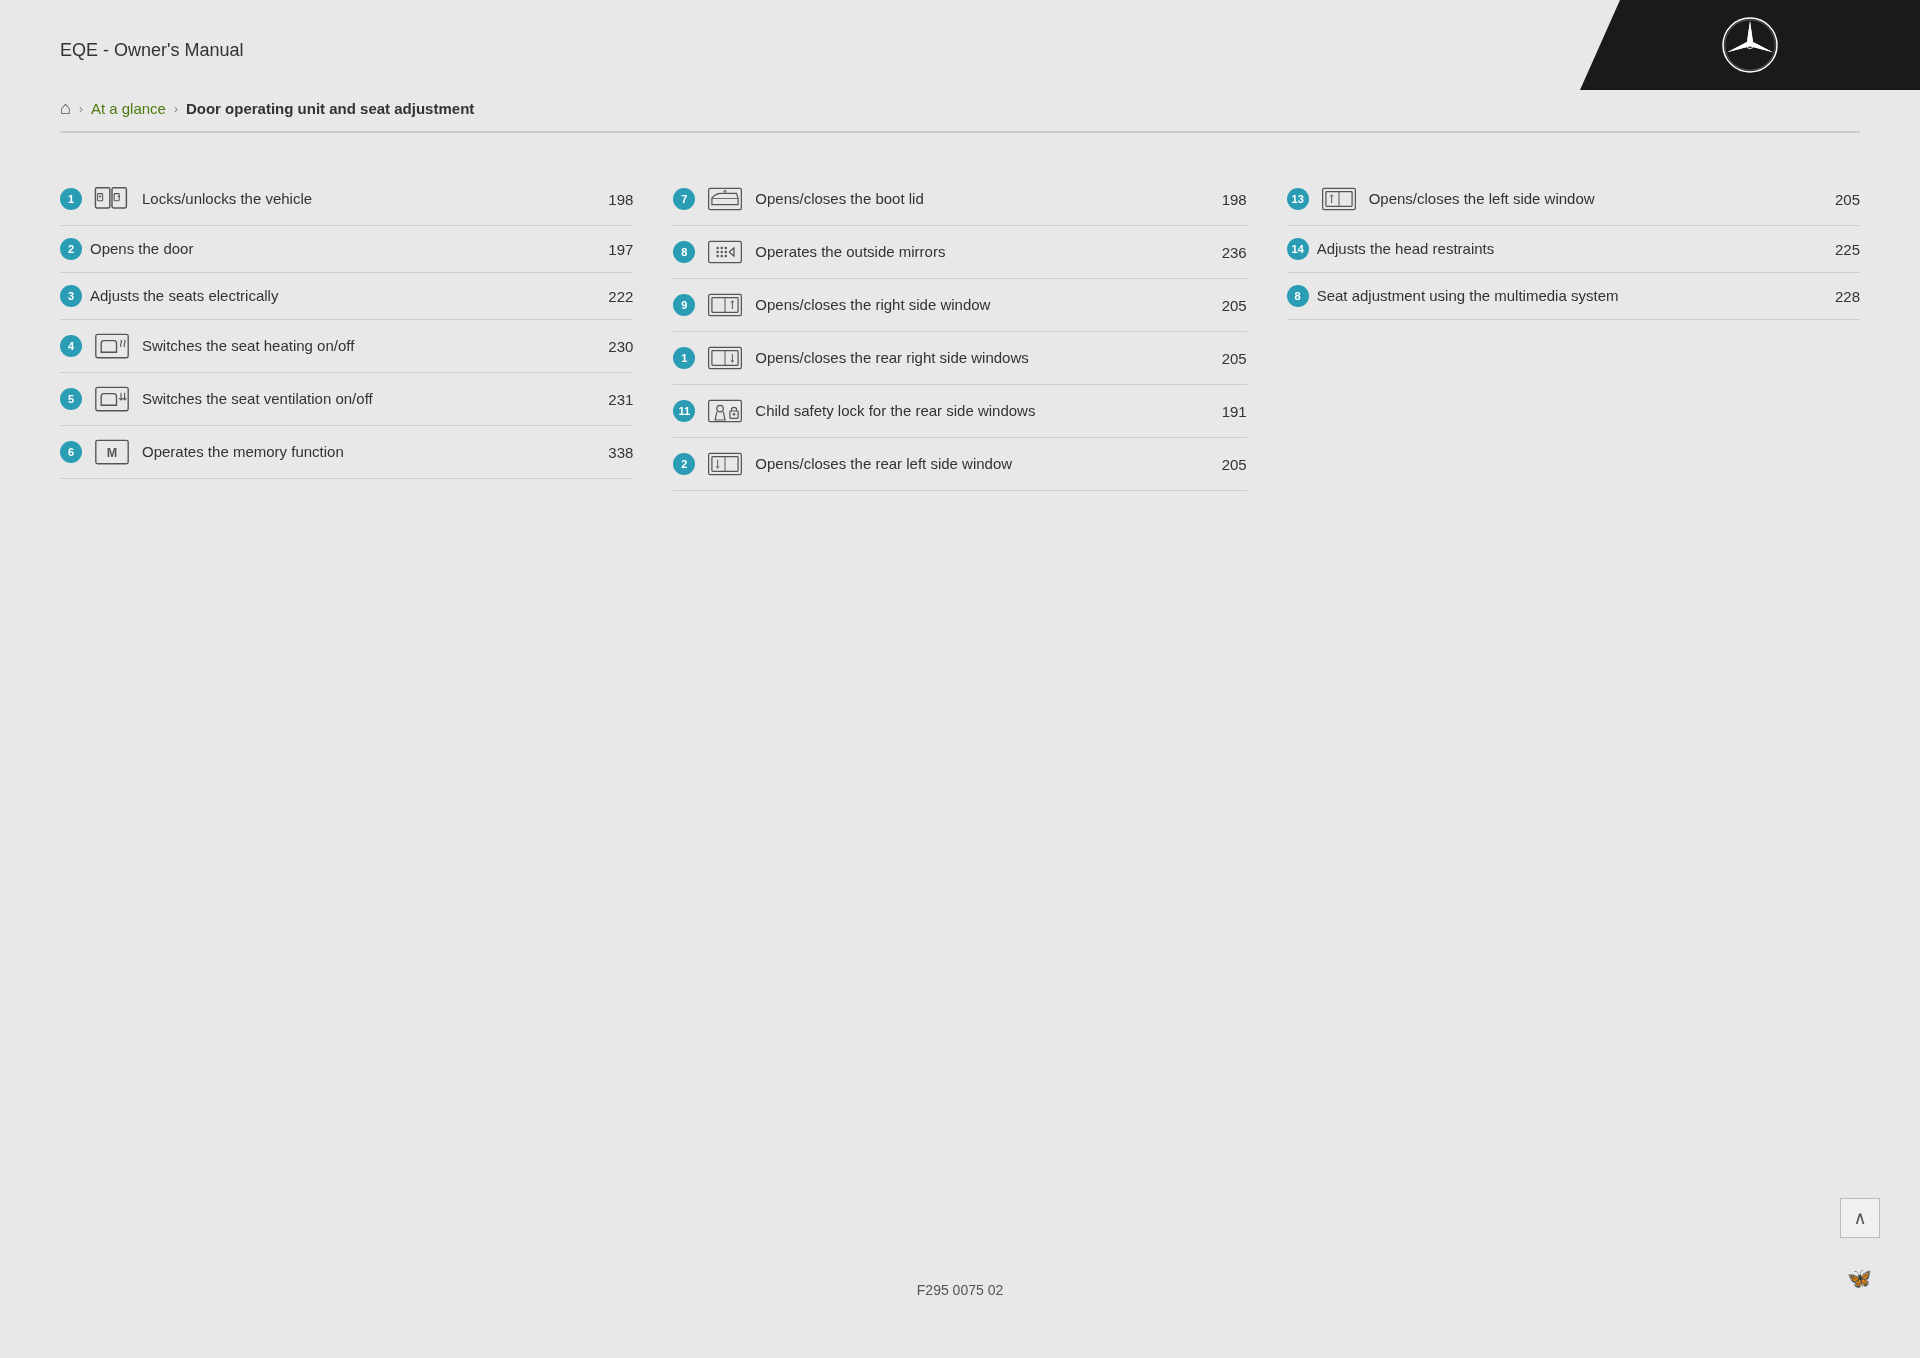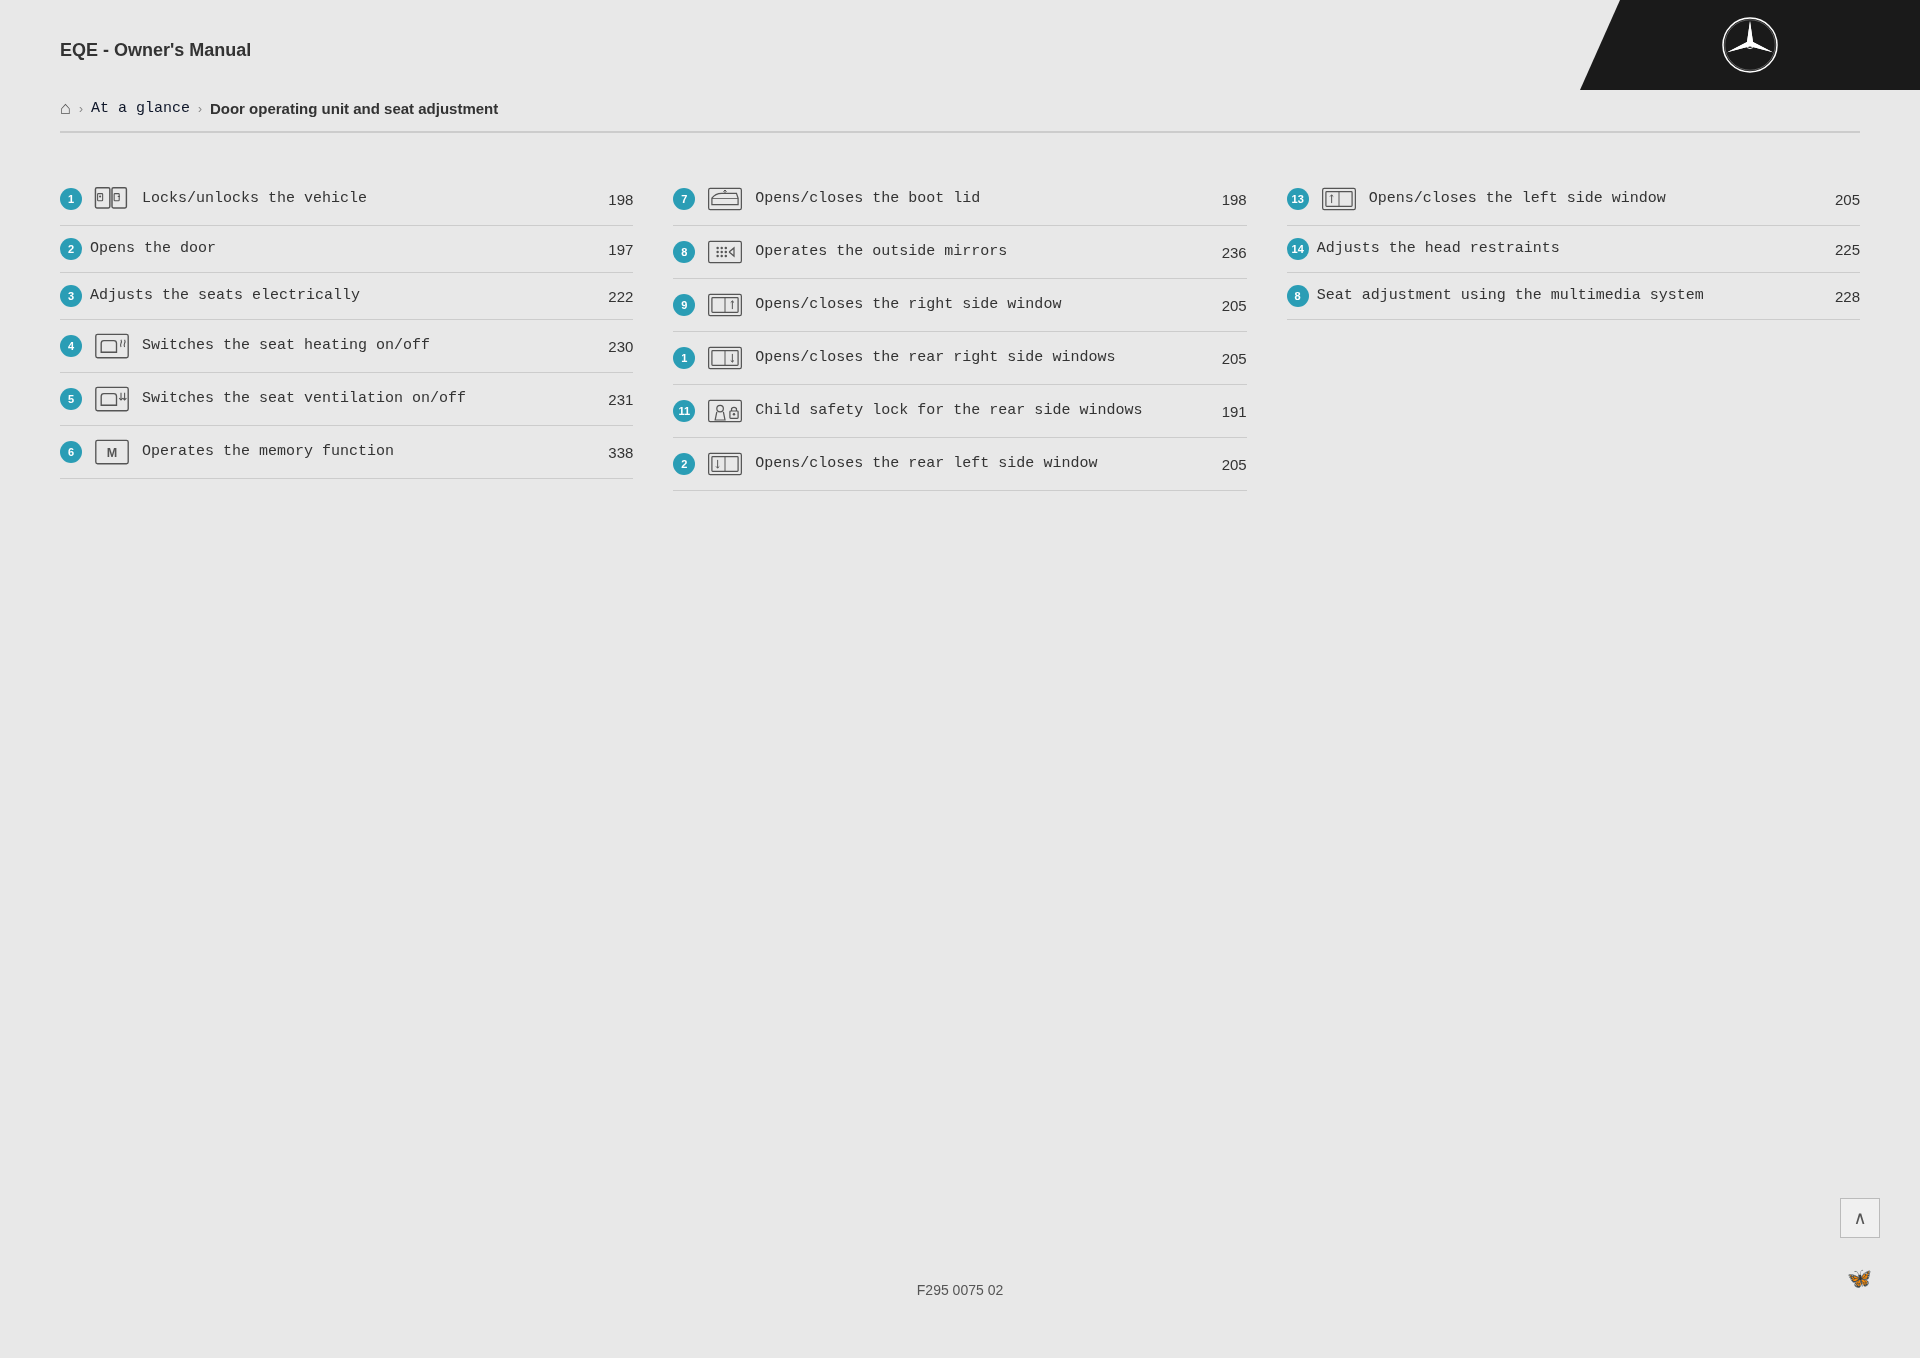--- a/index.html
+++ b/index.html
@@ -17,21 +17,21 @@
       padding: 10px 60px 0 60px;
       position: relative;
     }
     .header-top {
       display: flex;
       align-items: center;
       justify-content: space-between;
     }
     .app-title {
       font-size: 18px;
-      font-weight: bold;
+      font-weight: normal;
       color: #333;
     }
     .logo-area {
       background: #1a1a1a;
       width: 340px;
       height: 90px;
       display: flex;
       align-items: center;
       justify-content: center;
       clip-path: polygon(40px 0%, 100% 0%, 100% 100%, 0% 100%);
@@ -52,22 +52,21 @@
     }
     .breadcrumb-separator {
       color: #888;
       font-size: 12px;
     }
     .breadcrumb-home {
       color: #555;
       font-size: 18px;
     }
     .breadcrumb-link {
-      color: #0f172a;
-      font-family: Liberation Mono, monospace;
+      color: #4d7c0f;
     }
     .breadcrumb-current {
       color: #333;
       font-weight: 700;
     }
 
     
     .header-divider {
       height: 2px;
       background: #ccc;
@@ -120,21 +119,20 @@
     .item-icon svg {
       width: 36px;
       height: 28px;
     }
 
     .item-text {
       flex: 1;
       font-size: 15px;
       color: #333;
       line-height: 1.3;
-      font-family: Liberation Mono, monospace;
     }
 
     .item-page {
       font-size: 15px;
       color: #333;
       min-width: 40px;
       text-align: right;
     }
 
     

